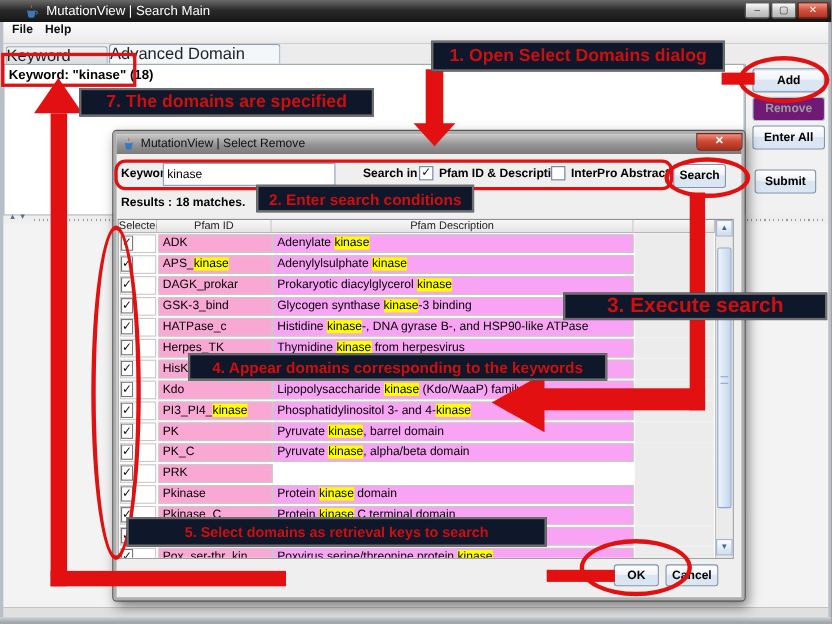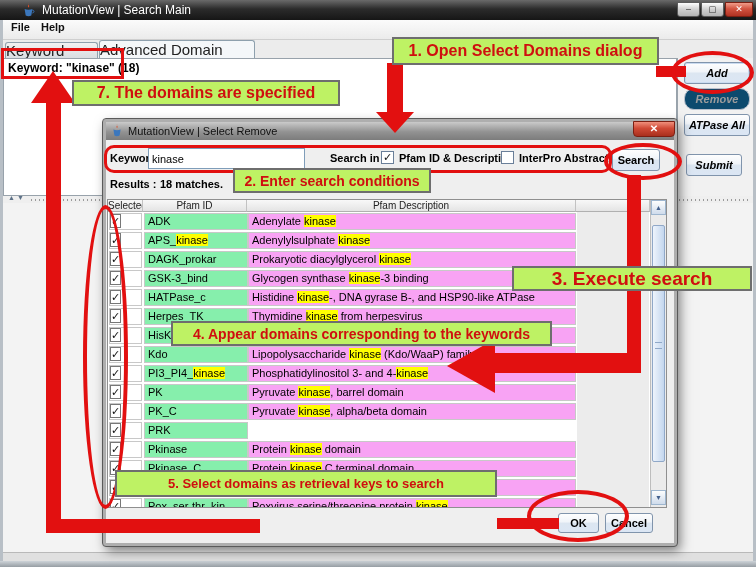--- a/index.html
+++ b/index.html
@@ -26,25 +26,25 @@
   .tabstrip{position:absolute;left:3px;top:40px;width:750px;height:18px;background:#ececec;}
   .tab{position:absolute;bottom:0;height:16px;border:1px solid #8ea0ad;border-bottom:none;
     border-radius:3px 3px 0 0;box-sizing:border-box;font-size:15px;font-weight:normal;
     line-height:15px;color:#222;
     background:linear-gradient(#f2f2f2,#d9dde1);}
   .tab.selected{height:18px;background:#f4f7f9;line-height:17px;}
   .whitepanel{position:absolute;left:3px;top:58px;width:674px;height:138px;
     background:#fff;border:1px solid #98a2ab;box-sizing:border-box;}
   .kwitem{position:absolute;left:4px;top:2px;font-size:12px;font-weight:bold;color:#000;}
   .rightpanel{position:absolute;left:677px;top:58px;width:76px;height:138px;
-    background:#f1f1f1;border-left:1px solid #9aa4ac;box-sizing:border-box;font-style:italic;}
+    background:#f1f1f1;border-left:1px solid #9aa4ac;box-sizing:border-box;}
   .btn{position:absolute;box-sizing:border-box;border:1px solid #8094ac;border-radius:3px;
     background:linear-gradient(#fefefe,#f0f4f9 45%,#dce6f1 50%,#dbe6f4);
     font-size:11px;font-weight:bold;color:#000;text-align:center;}
-  .btn.disabled{color:#9b9b9b;border-color:#b8c0cc;background:#0c4a6e;border-radius:10px;}
+  .btn.disabled{color:#9b9b9b;border-color:#b8c0cc;background:#701a75;}
   .rightpanel .btn{left:6px;width:66px;height:22px;line-height:20px;}
   .divider{position:absolute;left:3px;top:196px;width:750px;height:7px;background:#efefef;}
   .divider .dots{position:absolute;left:28px;top:3px;right:4px;height:2px;
     background:repeating-linear-gradient(90deg,#9a9a9a 0 1px,transparent 1px 4px);}
   .divider .arr{position:absolute;top:-2px;font-size:7px;color:#5d7187;}
   .lowerpanel{position:absolute;left:3px;top:203px;width:750px;height:349px;background:#f3f3f3;}
   .groove{position:absolute;left:3px;top:552px;width:750px;height:1px;background:#b9b9b9;}
   .bstrip{position:absolute;left:3px;top:553px;width:750px;height:8px;background:#e0e0e0;}
   .brdL{position:absolute;left:0;top:20px;width:3px;height:547px;background:#b8bfc6;}
   .brdR{position:absolute;left:753px;top:20px;width:3px;height:547px;background:#b8bfc6;}
@@ -73,40 +73,40 @@
     border:1px solid #8f8f8f;box-sizing:border-box;background:#ececec;}
   .thead{position:absolute;left:0;top:0;height:12px;width:542px;}
   .th{position:absolute;top:0;height:12px;box-sizing:border-box;overflow:hidden;
     background:linear-gradient(#f8f8f8,#e4e4e4);border-right:1px solid #c2c2c2;
     border-bottom:1px solid #b0b0b0;font-size:10px;color:#222;text-align:center;line-height:12px;}
   .tviewport{position:absolute;left:0;top:12px;width:542px;height:295px;overflow:hidden;background:#ececec;}
   .trow{position:absolute;left:0;width:542px;height:19px;background:#fff;}
   .tc{position:absolute;top:1px;height:15px;box-sizing:content-box;border:1px solid #c8c8c8;
     font-size:11px;line-height:15px;white-space:nowrap;overflow:hidden;}
   .tc.c0{left:1px;width:31px;background:#fff;}
-  .tc.c1{left:36px;width:99px;background:#86efac;padding-left:3px;}
+  .tc.c1{left:36px;width:99px;background:#f9a8d4;padding-left:3px;}
   .tc.c2{left:140px;width:323px;background:#f8a3f4;padding-left:3px;}
   .tc.c3{left:469px;width:72px;border:none;background:#ececec;top:0;height:19px;}
   .tcb{width:13px;height:13px;margin:0 auto;background:#fff;border:1px solid #777;
     box-sizing:border-box;font-size:11px;line-height:11px;text-align:center;color:#111;}
   mark{background:#ffff00;color:#000;}
   .vscroll{position:absolute;left:542px;top:0;width:16px;height:307px;background:#ebebeb;
     border-left:1px solid #bdbdbd;box-sizing:border-box;}
   .sbtn{position:absolute;left:0;width:15px;height:15px;border:1px solid #9eb6cf;box-sizing:border-box;
     background:linear-gradient(#fdfdfd,#cfdcec);font-size:7px;color:#44618e;text-align:center;line-height:13px;}
   .sthumb{position:absolute;left:1px;top:25px;width:13px;height:237px;border:1px solid #90a8c8;
     border-radius:2px;box-sizing:border-box;background:linear-gradient(90deg,#eef4fc,#c3d6ee);}
   .sthumb:after{content:"";position:absolute;left:2px;right:2px;top:116px;height:5px;
     border-top:1px solid #8fa8c8;border-bottom:1px solid #8fa8c8;}
   #okbtn{left:452px;top:391px;width:41px;height:20px;line-height:18px;}
   #cancelbtn{left:499px;top:391px;width:48px;height:20px;line-height:18px;}
   
   .ln{position:absolute;background:#e21010;z-index:20;}
   .oval{position:absolute;border:4px solid #e21010;border-radius:50%;box-sizing:border-box;z-index:21;}
-  .abox{position:absolute;background:#bef264;border:2px solid #6e6e6e;box-sizing:border-box;z-index:30;
+  .abox{position:absolute;background:#0f172a;border:2px solid #6e6e6e;box-sizing:border-box;z-index:30;
     color:#cf0f0f;font-weight:bold;display:flex;align-items:center;justify-content:center;white-space:nowrap;}
   .tri{position:absolute;width:0;height:0;z-index:20;}
   #a7rect{position:absolute;left:1px;top:48px;width:123px;height:31px;border:3px solid #e21010;
     box-sizing:border-box;z-index:21;}
   #a2rect{position:absolute;left:104px;top:145px;width:508px;height:28px;border:3px solid #e21010;
     border-radius:10px;box-sizing:border-box;z-index:20;}
 </style>
 </head>
 <body>
 
@@ -138,21 +138,21 @@
     <span class="tab selected" style="left:96px;width:156px">Advanced Domain Search</span>
   </div>
 
   <div class="whitepanel">
     <span class="kwitem">Keyword: "kinase" (18)</span>
   </div>
 
   <div class="rightpanel">
     <span class="btn" style="top:4px;box-shadow:inset 0 0 0 1px #cadbf0">Add</span>
     <span class="btn disabled" style="top:30px">Remove</span>
-    <span class="btn" style="top:56px">ATPase All</span>
+    <span class="btn" style="top:56px">Enter All</span>
     <span class="btn" style="top:96px;left:8px;width:56px">Submit</span>
   </div>
 
   <div class="divider">
     <span class="arr" style="left:5px">▲</span>
     <span class="arr" style="left:14px">▼</span>
     <span class="dots"></span>
   </div>
   <div class="lowerpanel"></div>
   <div class="groove"></div>

